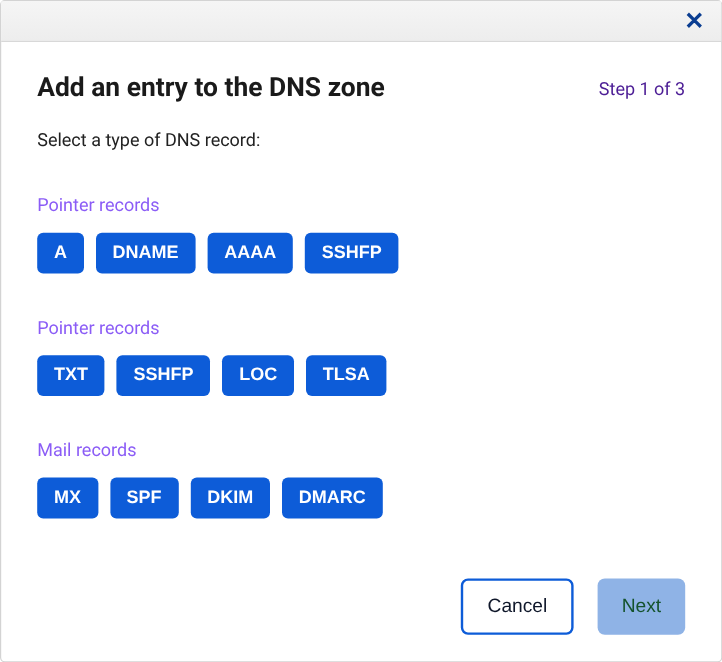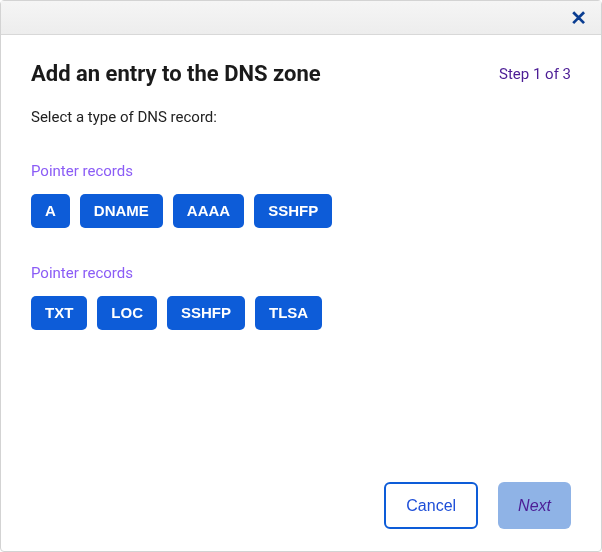--- a/index.html
+++ b/index.html
@@ -103,29 +103,28 @@
       border-radius: 6px;
       font-size: 16px;
       font-weight: 500;
       padding: 12px 20px;
       cursor: pointer;
       line-height: 1.2;
       min-width: 60px;
     }
     .btn-cancel {
       background: #fff;
-      color: #1d4ed8;
+      color: #0f172a;
       border: 2px solid #0d5cd8;
     }
     .btn-next {
       background: #8fb3e6;
-      color: #4c1d95;
+      color: #14532d;
       border: none;
       cursor: default;
-      font-style: italic;
     }
   </style>
 </head>
 <body>
 
 <div class="dialog">
   <div class="titlebar">
     <button class="close-btn">✕</button>
   </div>
   <div class="content">
@@ -142,26 +141,35 @@
         <button class="chip">DNAME</button>
         <button class="chip">AAAA</button>
         <button class="chip">SSHFP</button>
       </div>
     </div>
 
     <div class="group">
       <div class="group-title">Pointer records</div>
       <div class="chips">
         <button class="chip">TXT</button>
+        <button class="chip">SSHFP</button>
         <button class="chip">LOC</button>
-        <button class="chip">SSHFP</button>
         <button class="chip">TLSA</button>
       </div>
     </div>
 
+    <div class="group">
+      <div class="group-title">Mail records</div>
+      <div class="chips">
+        <button class="chip">MX</button>
+        <button class="chip">SPF</button>
+        <button class="chip">DKIM</button>
+        <button class="chip">DMARC</button>
+      </div>
+    </div>
 
     <div class="spacer"></div>
 
     <div class="footer">
       <button class="btn btn-cancel">Cancel</button>
       <button class="btn btn-next">Next</button>
     </div>
   </div>
 </div>
 

